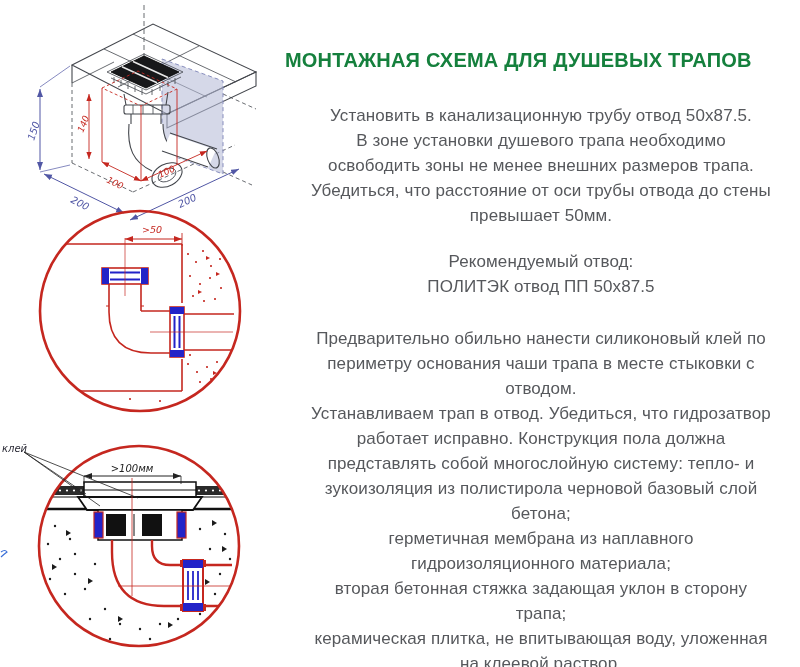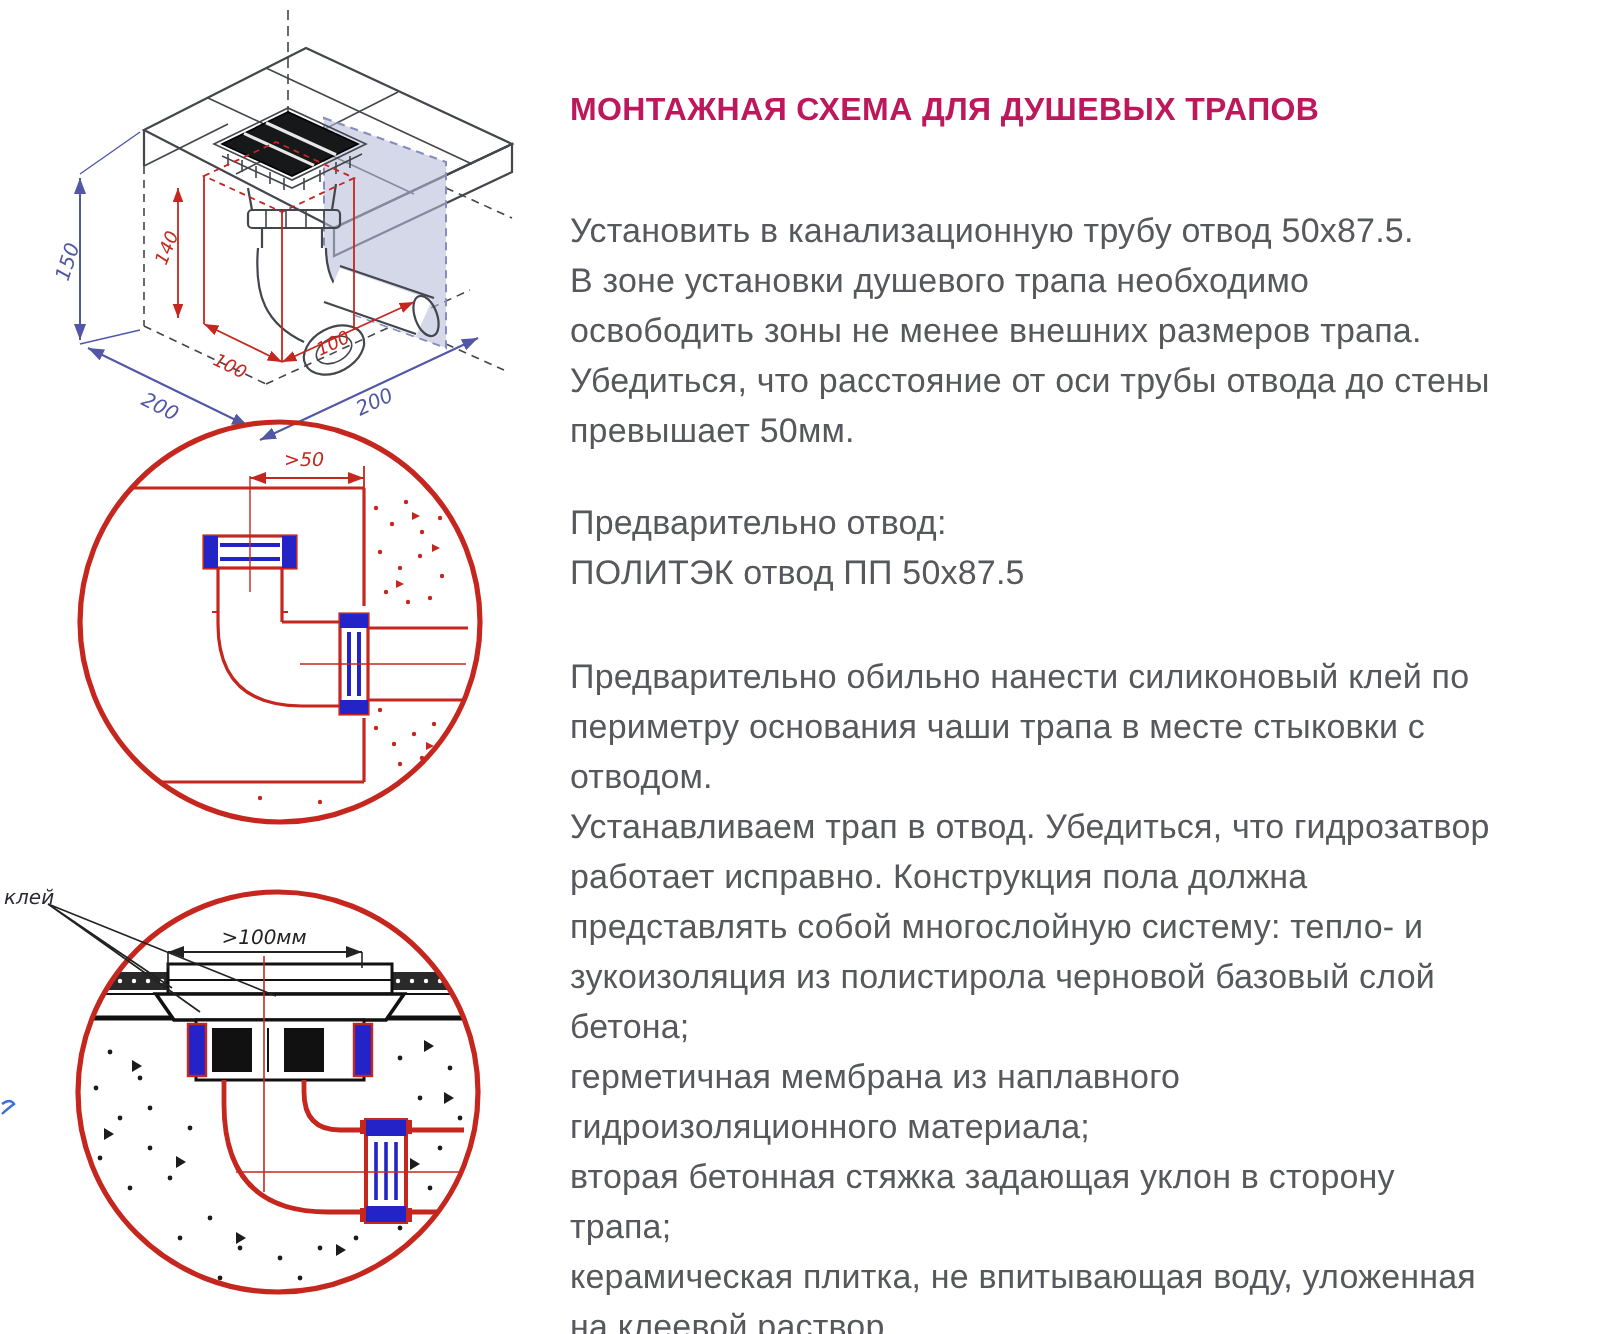--- a/index.html
+++ b/index.html
@@ -4,23 +4,23 @@
 <style>
   html,body{margin:0;padding:0;background:#ffffff;}
   .page{position:relative;width:800px;height:667px;background:#ffffff;overflow:hidden;
         font-family:"Liberation Sans", sans-serif;}
   .figure{position:absolute;margin:0;}
   .fig-iso{left:2px;top:2px;}
   .fig-elbow{left:30px;top:204px;}
   .fig-section{left:0px;top:434px;}
   .textcol{position:absolute;left:285px;top:0;width:512px;}
   .title{position:absolute;left:0;top:36px;width:512px;
-         font-size:16px;font-weight:700;color:#be185d;letter-spacing:0.2px;}
+         font-size:20px;font-weight:700;color:#15803d;letter-spacing:0.2px;}
   .para{position:absolute;left:0;width:512px;font-size:17px;line-height:25px;
-        color:#56585c;white-space:pre-line;letter-spacing:0.1px;}
+        color:#56585c;white-space:pre-line;letter-spacing:0.1px;text-align:center;}
   .p1{top:86px;} .p2{top:232px;} .p3{top:309px;}
   
   .ln{stroke:#43464c;fill:none;stroke-width:1.1;}
   .lnt{stroke:#43464c;fill:none;stroke-width:0.8;}
   .red{stroke:#c5271f;fill:none;}
   .blu{stroke:#5157a5;fill:none;}
   .dimtxt{font-family:"DejaVu Sans", sans-serif;font-style:italic;}
 </style>
 </head>
 <body>
@@ -296,21 +296,21 @@
     </svg>
   </figure>
 
   <div class="textcol">
     <h1 class="title">МОНТАЖНАЯ СХЕМА ДЛЯ ДУШЕВЫХ ТРАПОВ</h1>
     <p class="para p1">Установить в канализационную трубу отвод 50х87.5.
 В зоне установки душевого трапа необходимо
 освободить зоны не менее внешних размеров трапа.
 Убедиться, что расстояние от оси трубы отвода до стены
 превышает 50мм.</p>
-    <p class="para p2">Предварительно отвод:
+    <p class="para p2">Рекомендуемый отвод:
 ПОЛИТЭК отвод ПП 50х87.5</p>
     <p class="para p3">Предварительно обильно нанести силиконовый клей по
 периметру основания чаши трапа в месте стыковки с
 отводом.
 Устанавливаем трап в отвод. Убедиться, что гидрозатвор
 работает исправно. Конструкция пола должна
 представлять собой многослойную систему: тепло- и
 зукоизоляция из полистирола черновой базовый слой
 бетона;
 герметичная мембрана из наплавного

